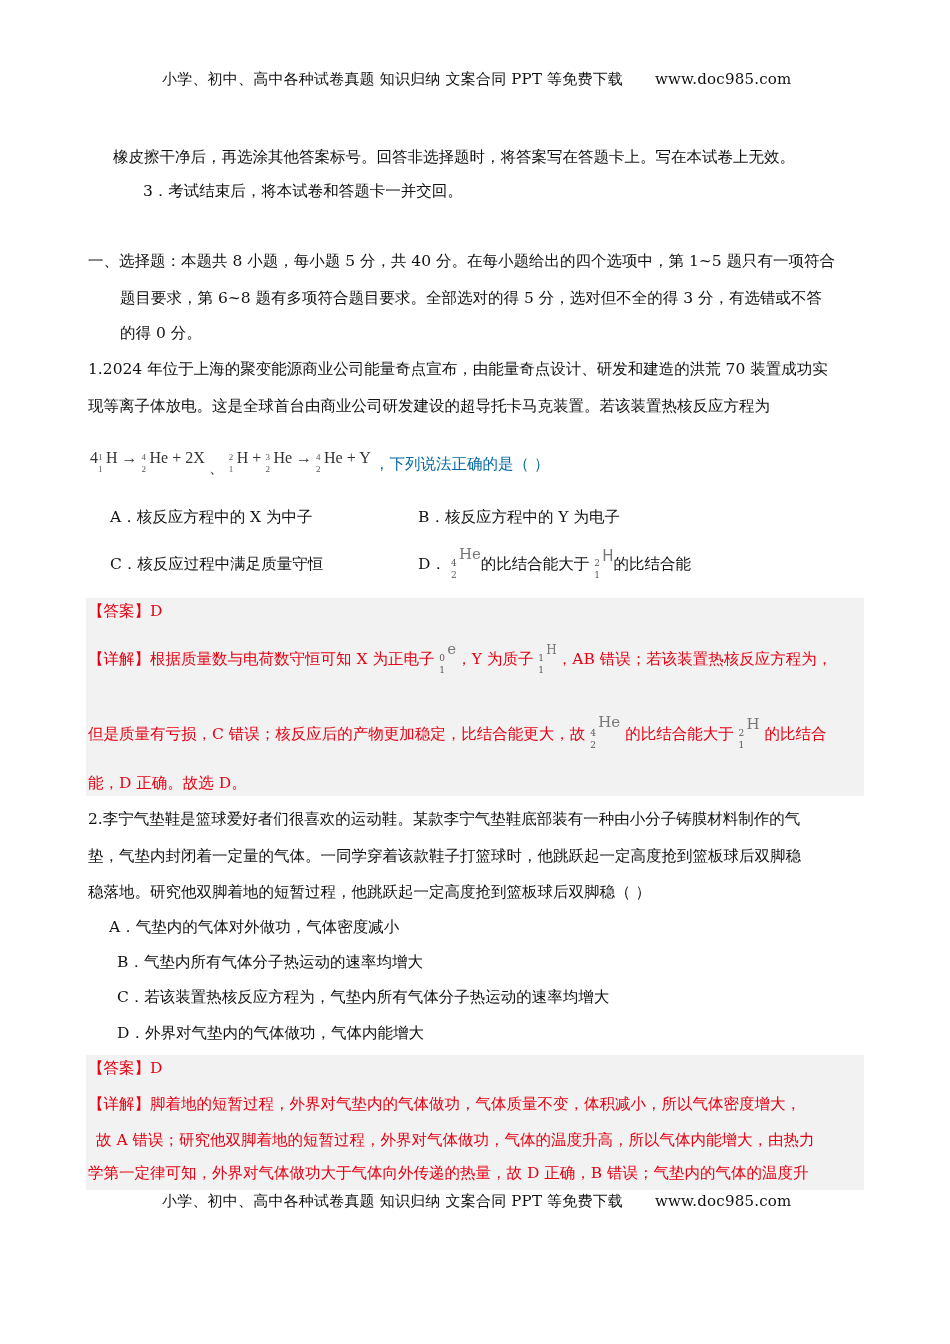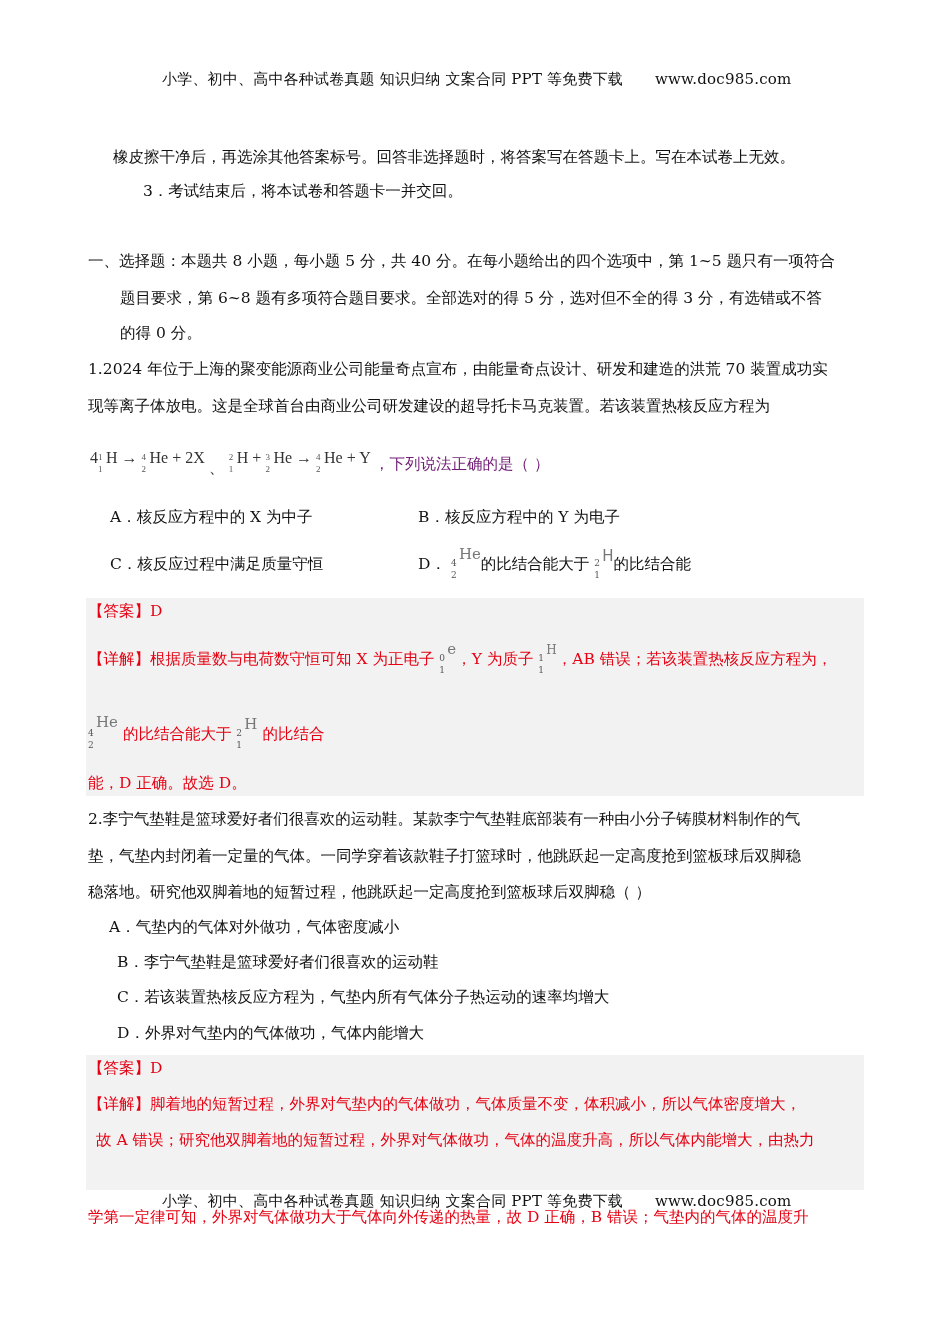--- a/index.html
+++ b/index.html
@@ -54,21 +54,21 @@
   </span>
   <span style="position:relative; top:10px;">、</span>
   <span>
     <span class="sup-sub"><span class="sup">2</span><span class="sub">1</span></span><span>H</span>
     <span>+</span>
     <span class="sup-sub"><span class="sup">3</span><span class="sub">2</span></span><span>He</span>
     <span>→</span>
     <span class="sup-sub"><span class="sup">4</span><span class="sub">2</span></span><span>He</span>
     <span>+ Y</span>
   </span>
-  <span class="body-text" style="font-family:'DejaVu Serif', serif; color:#701a75; position:relative; top:6px;">，下列说法正确的是（    ）</span>
+  <span class="body-text" style="font-family:'DejaVu Serif', serif; color:#0369a1; position:relative; top:6px;">，下列说法正确的是（    ）</span>
 </div>
 
 <div class="abs body-text" style="left:110px; top:510px;">A．核反应方程中的 X 为中子</div>
 <div class="abs body-text" style="left:418px; top:510px;">B．核反应方程中的 Y 为电子</div>
 <div class="abs body-text" style="left:110px; top:557px;">C．核反应过程中满足质量守恒</div>
 <div class="abs body-text" style="left:418px; top:557px;">
   <span>D．</span>
   <span class="sup-sub"><span class="sup">4</span><span class="sub">2</span></span><span class="nuc nuc-grey" style="position:relative; top:-10px;">He</span><span>的比结合能大于</span>
   <span class="sup-sub"><span class="sup">2</span><span class="sub">1</span></span><span class="nuc nuc-grey" style="position:relative; top:-8px; font-family:'DejaVu Sans', sans-serif;">H</span><span>的比结合能</span>
 </div>
@@ -76,43 +76,44 @@
 <div class="answer-box" style="left:86px; top:598px; width:778px; height:198px;"></div>
 <div class="abs body-text red" style="left:88px; top:604px;">
   <span class="bold">【答案】</span><span>D</span>
 </div>
 <div class="abs body-text red" style="left:88px; top:652px;">
   <span class="bold">【详解】</span><span>根据质量数与电荷数守恒可知 X 为正电子</span>
   <span class="sup-sub"><span class="sup">0</span><span class="sub">1</span></span><span class="nuc nuc-grey" style="position:relative; top:-10px;">e</span><span>，Y 为质子</span>
   <span class="sup-sub"><span class="sup">1</span><span class="sub">1</span></span><span class="nuc nuc-grey" style="position:relative; top:-10px; font-size:12px;">H</span><span>，AB 错误；若该装置热核反应方程为，</span>
 </div>
 <div class="abs body-text red" style="left:88px; top:727px;">
+  <span>但是质量有亏损，C 错误；核反应后的产物更加稳定，比结合能更大，故</span>
   <span class="sup-sub"><span class="sup">4</span><span class="sub">2</span></span><span class="nuc nuc-grey" style="position:relative; top:-12px;">He</span>
   <span>的比结合能大于</span>
   <span class="sup-sub"><span class="sup">2</span><span class="sub">1</span></span><span class="nuc nuc-grey" style="position:relative; top:-10px;">H</span>
   <span>的比结合</span>
 </div>
 <div class="abs body-text red" style="left:88px; top:776px;">能，D 正确。故选 D。</div>
 
 <div class="abs body-text" style="left:88px; top:812px;">2.李宁气垫鞋是篮球爱好者们很喜欢的运动鞋。某款李宁气垫鞋底部装有一种由小分子铸膜材料制作的气</div>
 <div class="abs body-text" style="left:88px; top:849px;">垫，气垫内封闭着一定量的气体。一同学穿着该款鞋子打篮球时，他跳跃起一定高度抢到篮板球后双脚稳</div>
 <div class="abs body-text" style="left:88px; top:885px;">稳落地。研究他双脚着地的短暂过程，他跳跃起一定高度抢到篮板球后双脚稳（        ）</div>
 
 <div class="abs body-text" style="left:109px; top:920px;">A．气垫内的气体对外做功，气体密度减小</div>
-<div class="abs body-text" style="left:117px; top:955px;">B．李宁气垫鞋是篮球爱好者们很喜欢的运动鞋</div>
+<div class="abs body-text" style="left:117px; top:955px;">B．气垫内所有气体分子热运动的速率均增大</div>
 <div class="abs body-text" style="left:117px; top:990px;">C．若该装置热核反应方程为，气垫内所有气体分子热运动的速率均增大</div>
 <div class="abs body-text" style="left:117px; top:1026px;">D．外界对气垫内的气体做功，气体内能增大</div>
 
 <div class="answer-box" style="left:86px; top:1055px; width:778px; height:135px;"></div>
 <div class="abs body-text red" style="left:88px; top:1061px;">
   <span class="bold">【答案】</span><span>D</span>
 </div>
 <div class="abs body-text red" style="left:88px; top:1097px;">
   <span class="bold">【详解】</span><span>脚着地的短暂过程，外界对气垫内的气体做功，气体质量不变，体积减小，所以气体密度增大，</span>
 </div>
 <div class="abs body-text red" style="left:96px; top:1133px;">故 A 错误；研究他双脚着地的短暂过程，外界对气体做功，气体的温度升高，所以气体内能增大，由热力</div>
-<div class="abs body-text red" style="left:88px; top:1166px;margin-top:44px;">学第一定律可知，外界对气体做功大于气体向外传递的热量，故 D 正确，B 错误；气垫内的气体的温度升</div>
+<div class="abs body-text red" style="left:88px; top:1166px;">学第一定律可知，外界对气体做功大于气体向外传递的热量，故 D 正确，B 错误；气垫内的气体的温度升</div>
 
 <div class="abs hdr" style="left:162px; top:1192px;">
   <span>小学、初中、高中各种试卷真题  知识归纳  文案合同  PPT 等免费下载</span>
   <span style="display:inline-block; width:22px;"></span>
   <span>www.doc985.com</span>
 </div>
 
 </body></html>

